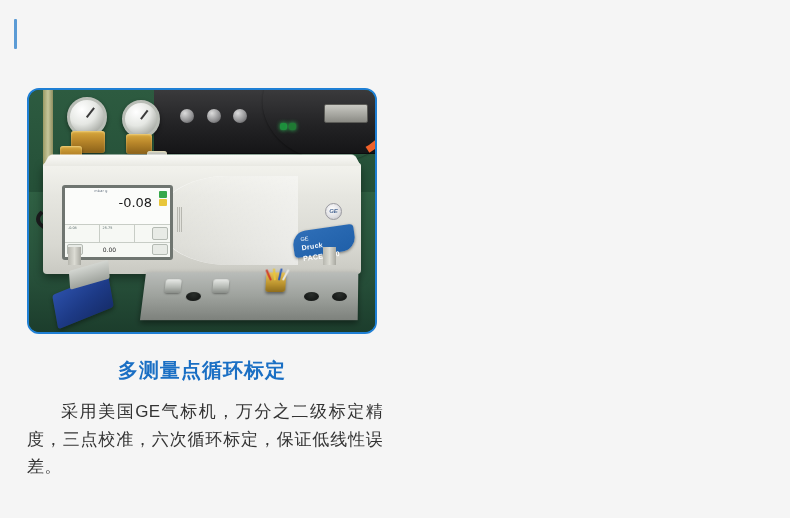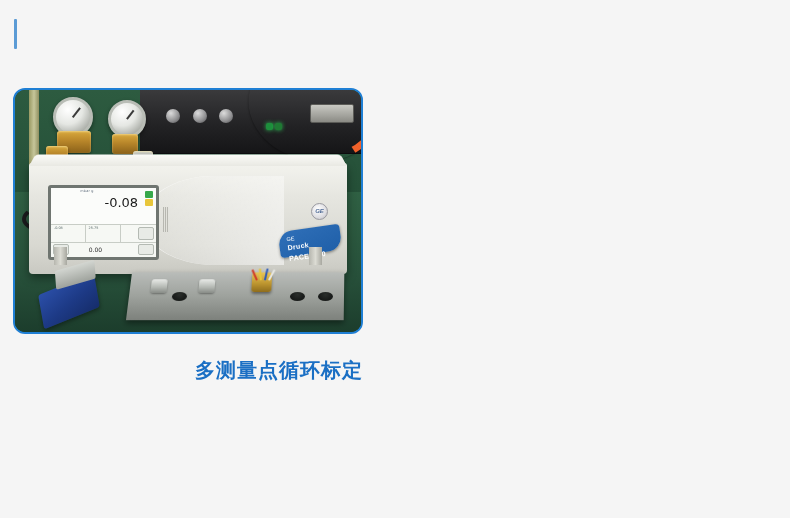--- a/index.html
+++ b/index.html
@@ -44,21 +44,21 @@
     position: absolute;
     left: 0;
     top: 88px;
     width: 790px;
     display: flex;
   }
   .col {
     width: 395px;
     box-sizing: border-box;
   }
-  .col-left  { padding-left: 13px; padding-right: 18px; }
+  .col-left  { padding-left: 27px; padding-right: 18px; }
   .col-right { padding-left: 412px; padding-right: 0px; }
 
   
   .photo-frame {
     width: 350px;
     height: 246px;
     border: 2px solid #1f7fd4;
     border-radius: 12px;
     box-sizing: border-box;
     overflow: hidden;
@@ -277,21 +277,21 @@
     position: absolute; left: 2%; top: 48%;
     width: 34px; height: 18px;
     border: 4px solid #1b1b1d;
     border-top-color: transparent; border-right-color: transparent;
     border-radius: 50%;
   }
 
   
   .card-heading {
     margin-top: 23px;
-    text-align: right;
+    text-align: center;
     width: 350px;
     font-size: 20px;
     font-weight: bold;
     color: #1a6fc4;
     letter-spacing: 1px;
   }
   .card-body {
     margin-top: 14px;
     width: 356px;
     font-size: 17px;
@@ -388,20 +388,21 @@
             <div class="ph1-wire" style="left:10px; background:#2a58b8; transform:rotate(10deg);"></div>
             <div class="ph1-wire" style="left:14px; background:#e8e8e4; transform:rotate(26deg);"></div>
           </div>
         </div>
 
         <div class="ph1-bluetool"></div>
       </div>
     </div>
 
     <div class="card-heading">多测量点循环标定</div>
+    <div class="card-body">采用美国GE气标机，万分之二级标定精度，三点校准，六次循环标定，保证低线性误差。</div>
   </div>
 
   <div class="col col-right">
 
     
 
     
     
   </div>
 

